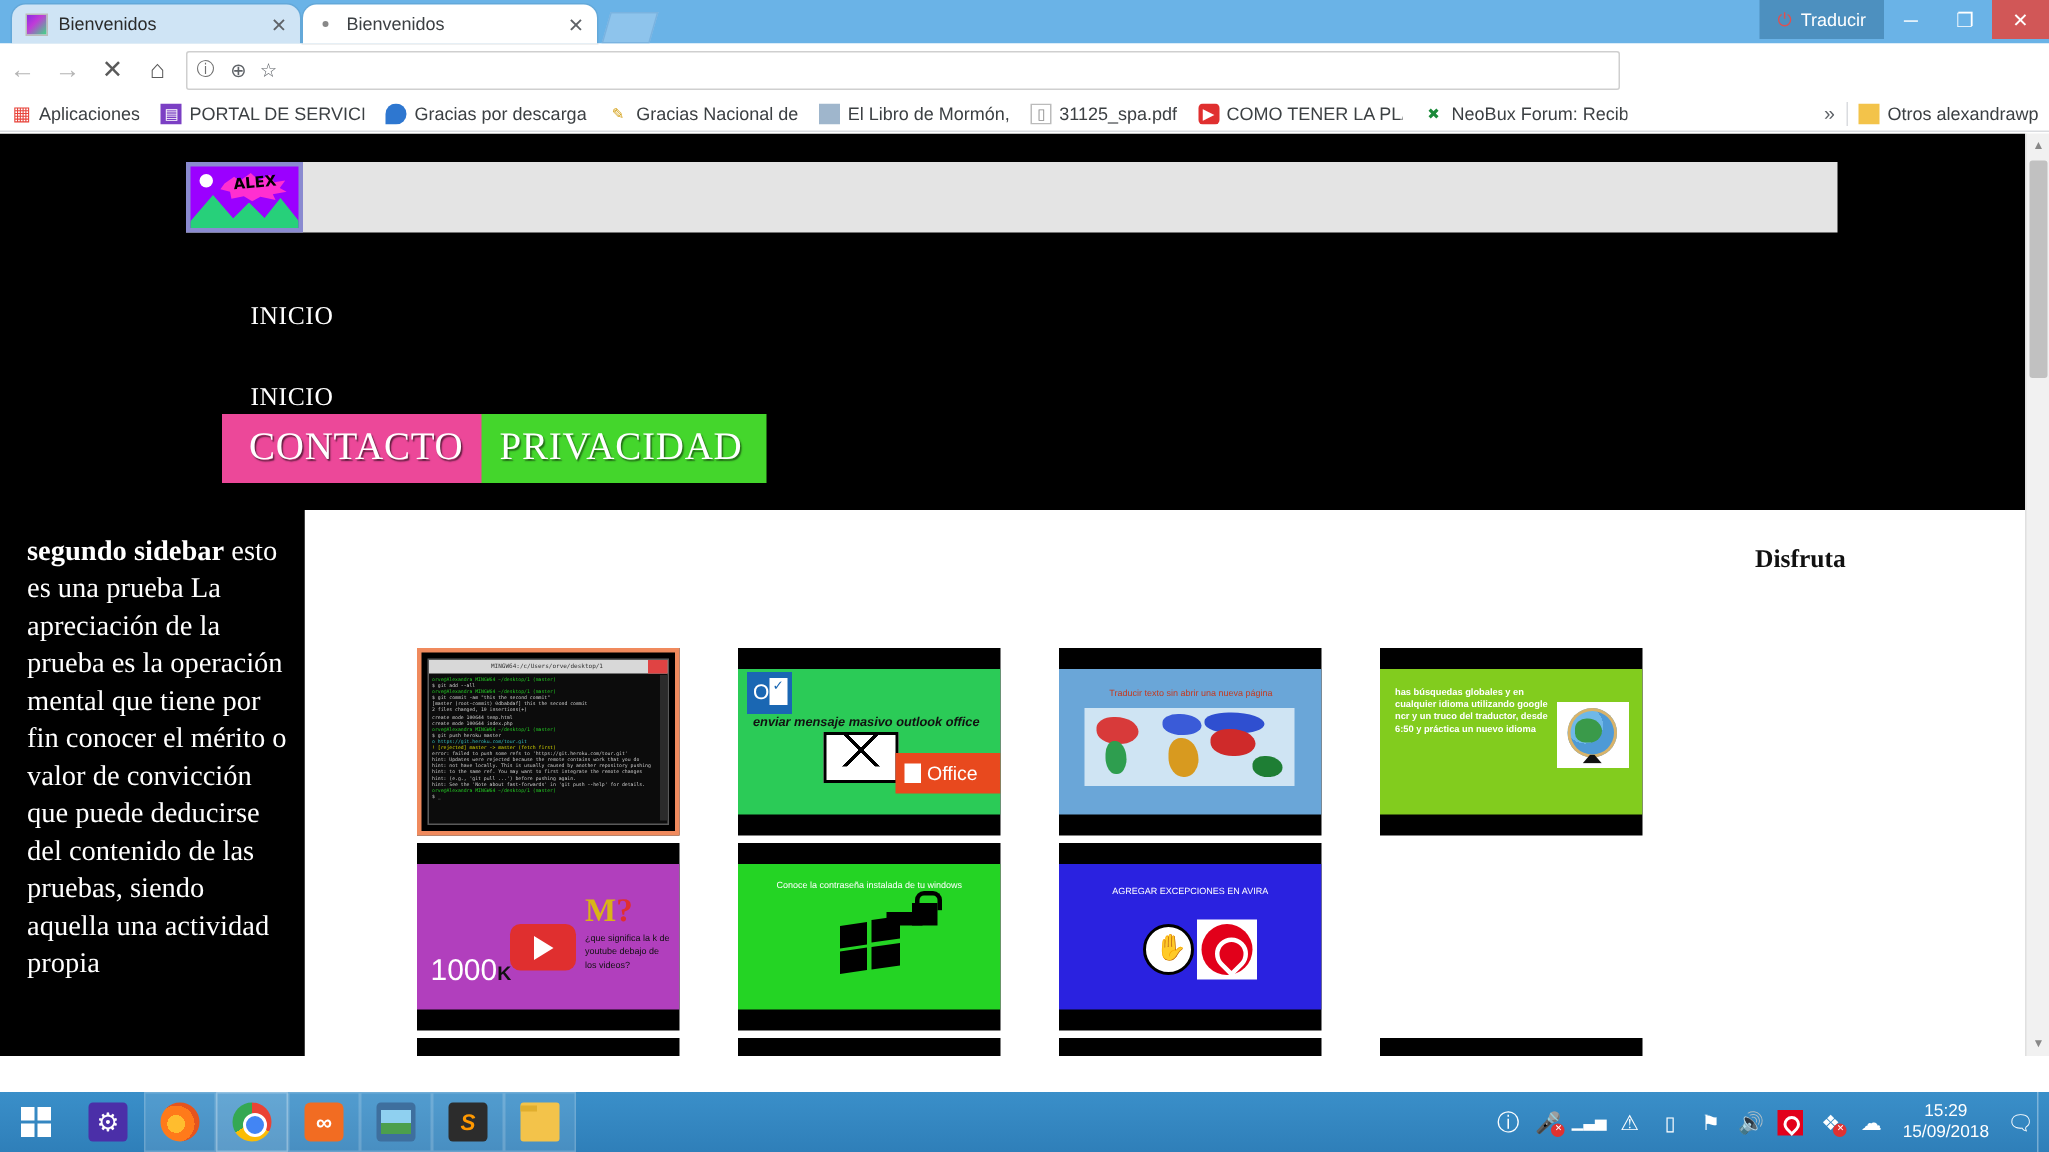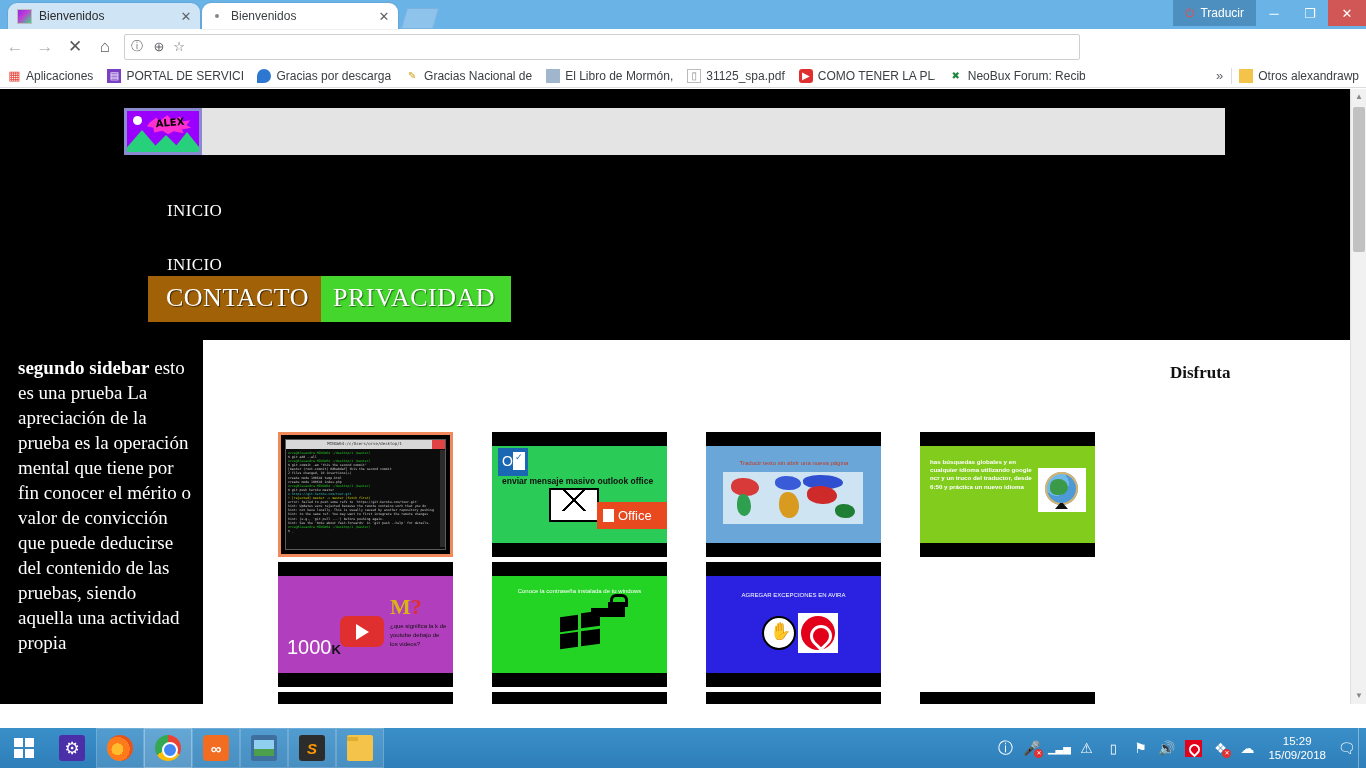--- a/index.html
+++ b/index.html
@@ -144,21 +144,21 @@
   .nav-link {
     position: absolute; left: 167px; color: #fff;
     font-family: "Liberation Serif", serif; font-size: 17px; letter-spacing: .4px;
   }
   .nav-inicio   { top: 112px; }
   .nav-youtube  { top: 166px; }
 
   
   .btn-overlay { position: absolute; top: 187px; left: 148px; display: flex; }
   .btn-contacto {
-    background: #a16207; color: #fff; padding: 7px 18px 9px 18px;
+    background: #ec4899; color: #fff; padding: 7px 18px 9px 18px;
     font-family: "Liberation Serif", serif; font-size: 26px; letter-spacing: .5px;
     text-shadow: 1px 1px 1px rgba(0,0,0,.6);
   }
   .btn-privacidad {
     background: #44d62c; color: #fff; padding: 7px 16px 9px 12px;
     font-family: "Liberation Serif", serif; font-size: 26px; letter-spacing: .5px;
     text-shadow: 1px 1px 1px rgba(0,0,0,.5);
     margin-left: -6px;
   }
 
@@ -199,21 +199,21 @@
   .t1 .term .c { color:#35bdbd; }
   .t1 .term .y { color:#d2d200; }
   .t1 .sb { position:absolute; right:0; top:10px; width:5px; bottom:2px; background:#2b2b2b;}
 
   
   .t2 .body { background:#2bcb57; }
   .t2 .ol { position:absolute; left:6px; top:2px; width:30px; height:28px; background:#1a67b3; }
   .t2 .ol .o { position:absolute; left:4px; top:5px; color:#fff; font-size:14px; font-family:"Liberation Sans",sans-serif; }
   .t2 .ol .pg { position:absolute; right:3px; top:4px; width:12px;height:18px;background:#fff; }
   .t2 .ol .pg:after{content:"✓";position:absolute;left:2px;top:0px;font-size:9px;color:#1a67b3;}
-  .t2 .cap { position:absolute; left:10px; top:30px; width:158px; font-size:8.5px; font-weight:bold; color:#111; font-family:"Liberation Sans",sans-serif;}
+  .t2 .cap { position:absolute; left:10px; top:30px; width:158px; font-size:8.5px; font-weight:bold; color:#111; font-family:"Liberation Sans",sans-serif;font-style:italic;}
   .t2 .env { position:absolute; left:57px; top:42px; width:50px; height:34px; background:#fff; border:2px solid #000; }
   .t2 .env:after { content:""; position:absolute; left:-1px; top:-1px; width:48px;height:22px;
      background: linear-gradient(135deg, transparent 48%, #000 48%, #000 52%, transparent 52%),
                  linear-gradient(225deg, transparent 48%, #000 48%, #000 52%, transparent 52%);}
   .t2 .office { position:absolute; right:0; bottom:14px; width:70px; height:27px; background:#e8491e; color:#fff;
      display:flex; align-items:center; gap:4px; padding-left:6px; font-size:13px; font-family:"Liberation Sans",sans-serif;}
   .t2 .office .sq { width:11px;height:13px;background:#fff; }
 
   
   .t3 .body { background:#6aa6d8; }

